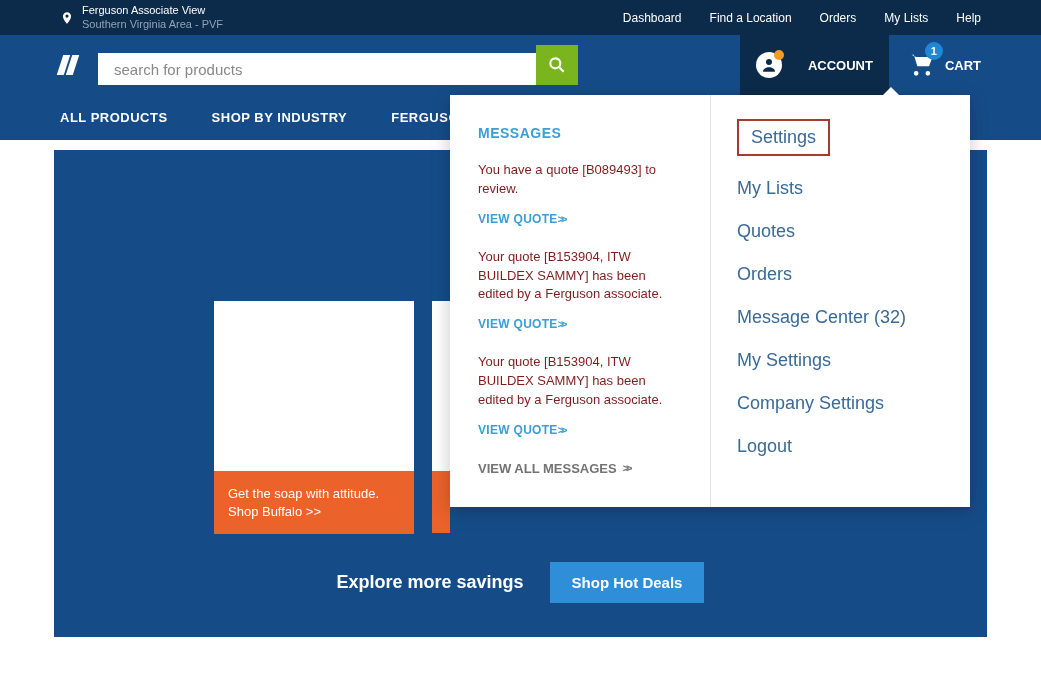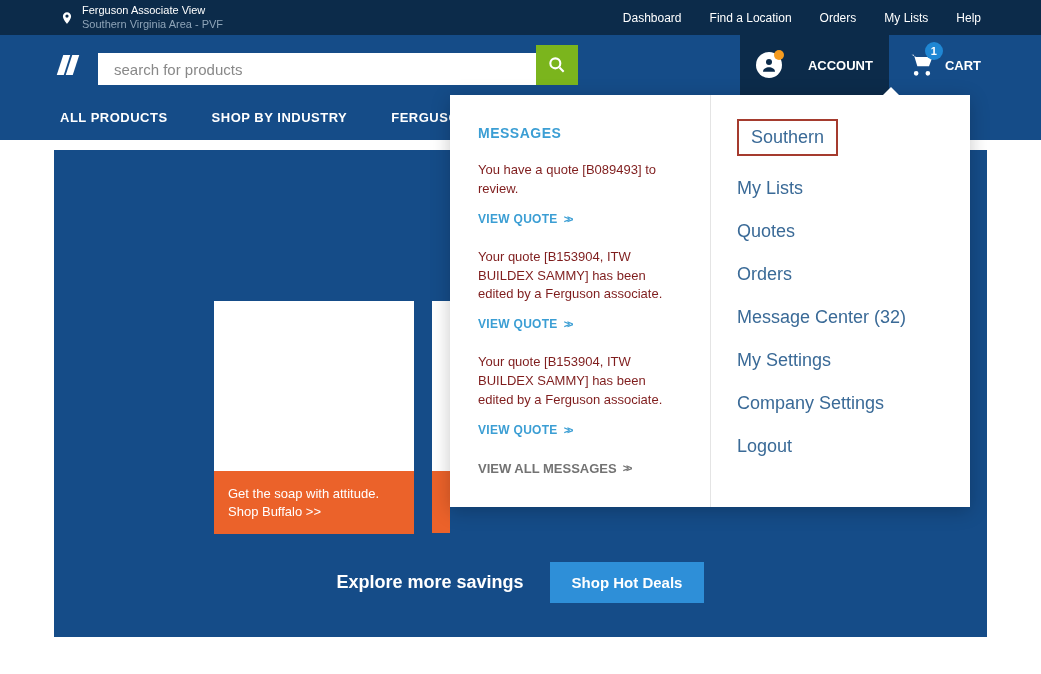--- a/index.html
+++ b/index.html
@@ -45,21 +45,21 @@
   .hero-card-cap { background: #eb622a; color: #fff; padding: 14px 14px; font-size: 13px; line-height: 1.35; }
   .hero-card-cap2 { background: #eb622a; width: 18px; height: 62px; }
   .explore-row { display: flex; align-items: center; justify-content: center; gap: 26px; margin-top: 28px; }
   .explore-text { color: #fff; font-weight: 700; font-size: 18px; }
   .shop-btn { background: #2e8fd8; color: #fff; border: none; padding: 12px 22px; font-size: 15px; font-weight: 600; cursor: pointer; }
   
   .dropdown { position: absolute; top: 95px; left: 450px; width: 520px; background: #fff; box-shadow: 0 4px 18px rgba(0,0,0,0.22); display: flex; z-index: 50; }
   .dd-left { width: 260px; padding: 30px 28px; }
   .dd-title { color: #3b9ed4; font-weight: bold; font-size: 14px; letter-spacing: 0.5px; margin-bottom: 20px; }
   .dd-msg { color: #7f1d1d; font-size: 13px; line-height: 1.45; margin-bottom: 10px; }
-  .dd-link { color: #3b9ed4; font-weight: bold; font-size: 12px; letter-spacing: 0.3px; display: inline-flex; align-items: center; gap: 6px; margin-bottom: 22px; cursor: pointer; }
+  .dd-link { color: #3b9ed4; font-weight: bold; font-size: 12px; letter-spacing: 0.3px; display: inline-flex; align-items: center; margin-bottom: 22px; cursor: pointer; }
   .dd-all-link { color: #737373; font-weight: bold; font-size: 13px; display: inline-flex; align-items: center; gap: 6px; cursor: pointer; }
   .chev { font-size: 11px; letter-spacing: -3px; }
   .dd-right { flex: 1; border-left: 1px solid #e4e4e4; padding: 24px 26px; display:flex; flex-direction:column; gap:22px;}
   .dd-item { color: #3a6a97; font-size: 18px; cursor: pointer; }
   .dd-item.highlight { border: 2px solid #a53b2e; padding: 6px 12px; display: inline-block; width: fit-content; }
   
   .arrow-notch { position:absolute; top:-8px; right:70px; width:0; height:0; border-left:9px solid transparent; border-right:9px solid transparent; border-bottom:9px solid #fff;}
 </style>
 </head>
 <body>
@@ -183,21 +183,21 @@
         <span>VIEW QUOTE</span>
         <span class="chev">&gt;&gt;</span>
       </a>
 
     <a class="dd-all-link">
         <span>VIEW ALL MESSAGES</span>
         <span class="chev">&gt;&gt;</span>
       </a>
   </div>
   <div class="dd-right">
-    <a class="dd-item highlight">Southern</a>
+    <a class="dd-item highlight">Settings</a>
     <a class="dd-item">My Lists</a>
     <a class="dd-item">Quotes</a>
     <a class="dd-item">Orders</a>
     <a class="dd-item">Message Center (32)</a>
     <a class="dd-item">My Settings</a>
     <a class="dd-item">Company Settings</a>
     <a class="dd-item">Logout</a>
   </div>
 </div>
 

